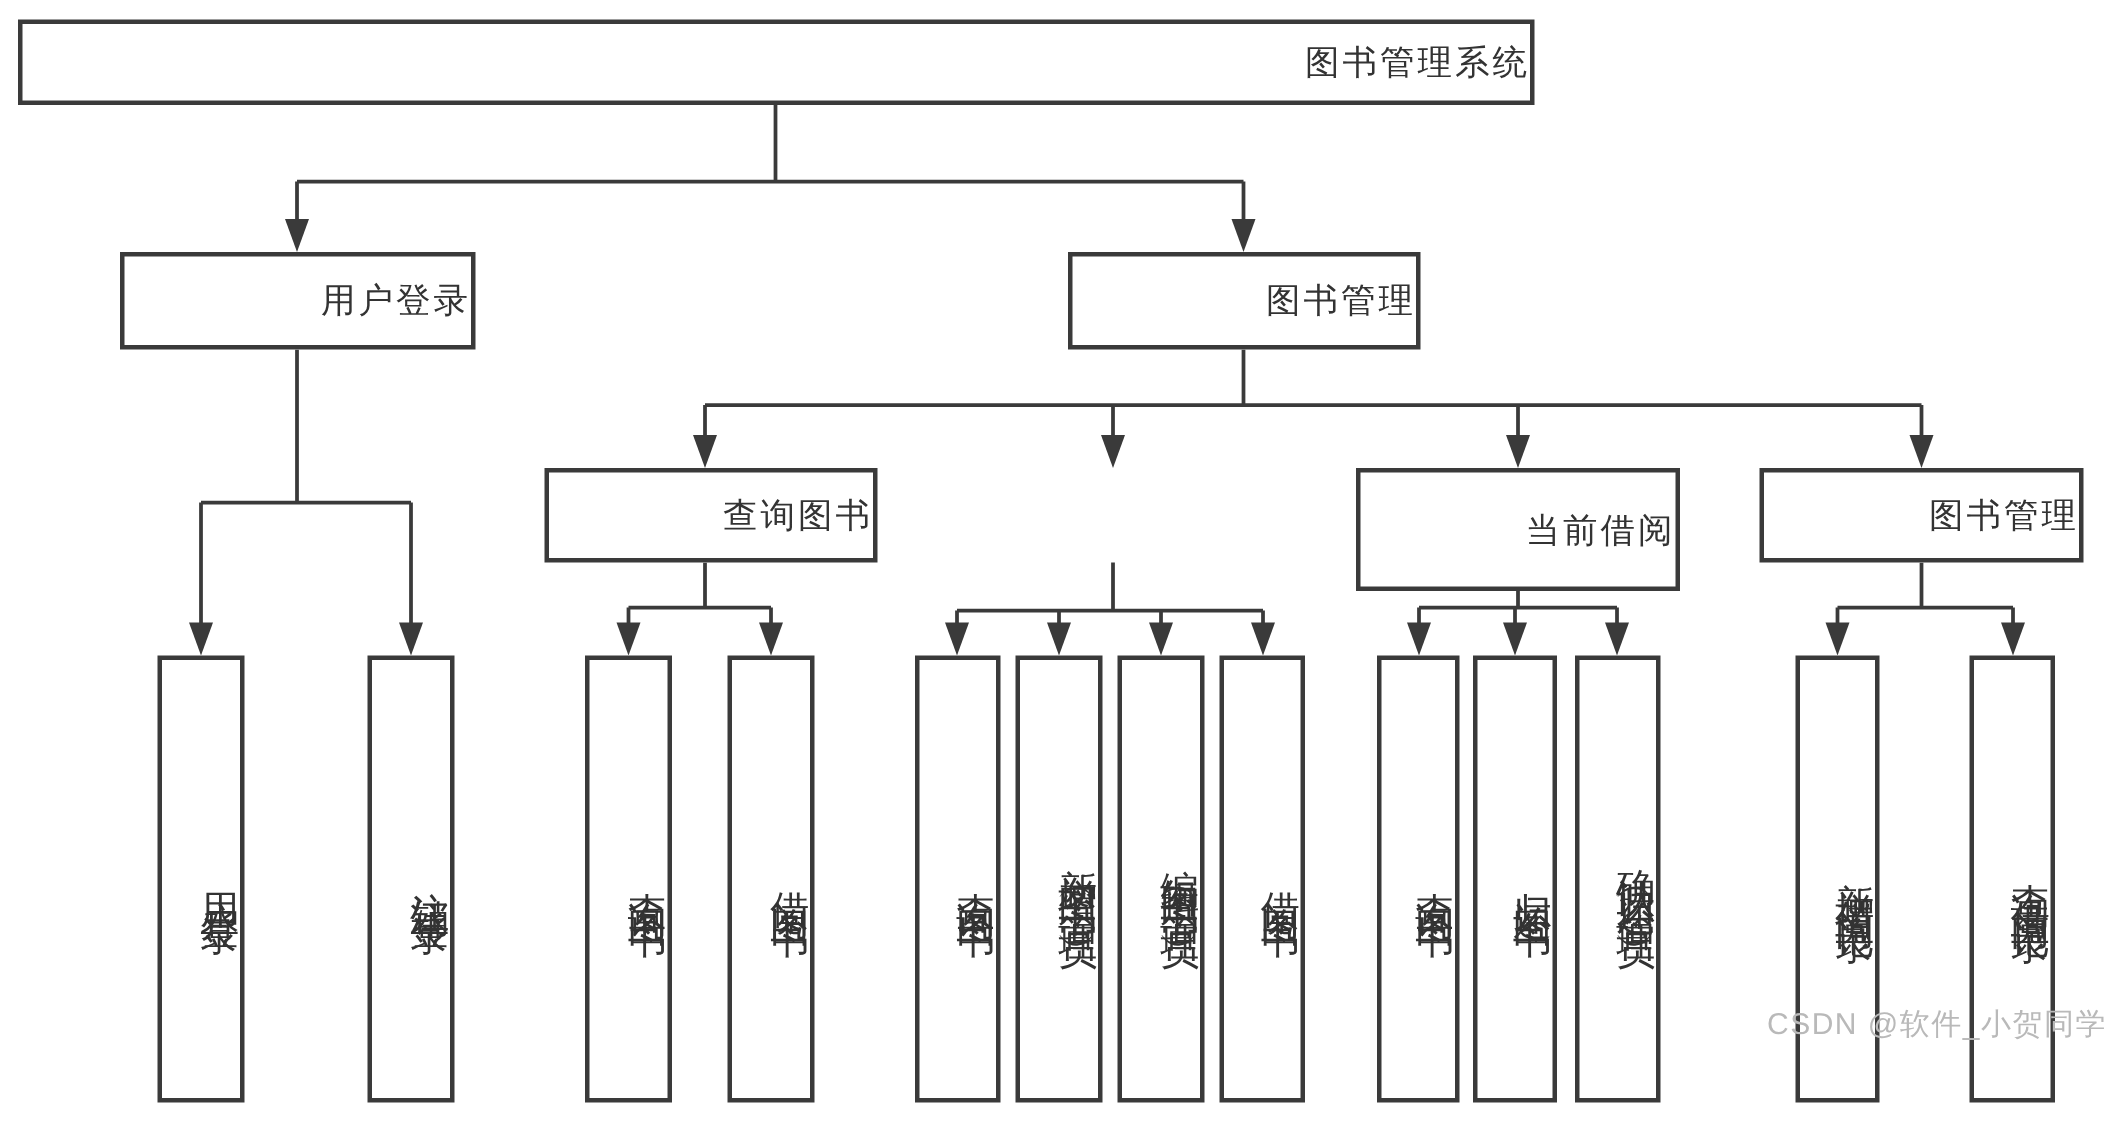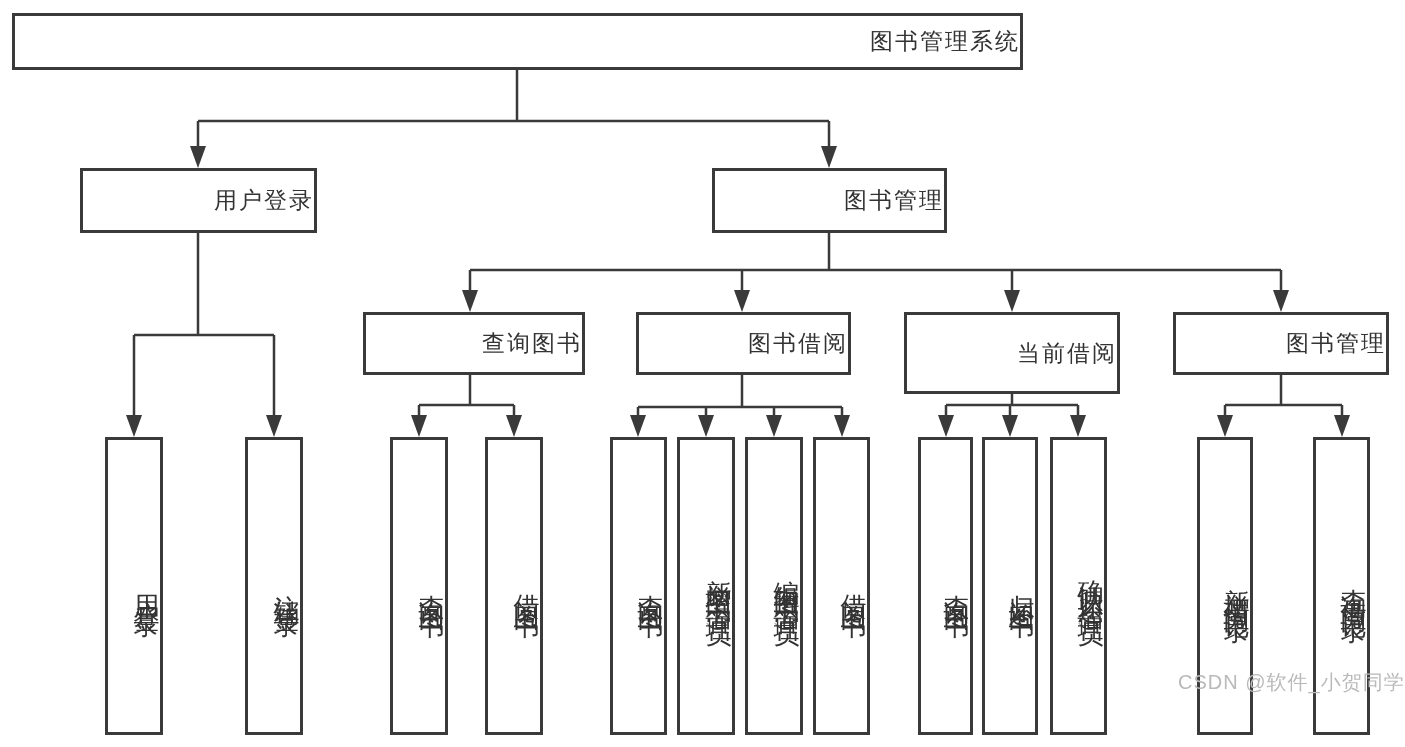--- a/index.html
+++ b/index.html
@@ -86,23 +86,20 @@
   <div class="node hnode" style="left:80px;top:168px;width:237px;height:65px">
     <span>用户登录</span>
   </div>
   <div class="node hnode" style="left:712px;top:168px;width:235px;height:65px">
     <span>图书管理</span>
   </div>
 
   <div class="node hnode" style="left:363px;top:312px;width:222px;height:63px">
     <span>查询图书</span>
   </div>
-  <div class="node hnode" style="left:636px;top:312px;width:215px;height:63px">
-    <span>图书借阅</span>
-  </div>
   <div class="node hnode" style="left:904px;top:312px;width:216px;height:82px">
     <span>当前借阅</span>
   </div>
   <div class="node hnode" style="left:1173px;top:312px;width:216px;height:63px">
     <span>图书管理</span>
   </div>
 
   <div class="node vnode" style="left:105px;top:437px;width:58px;height:298px">
     <span>用户登录</span>
   </div>

